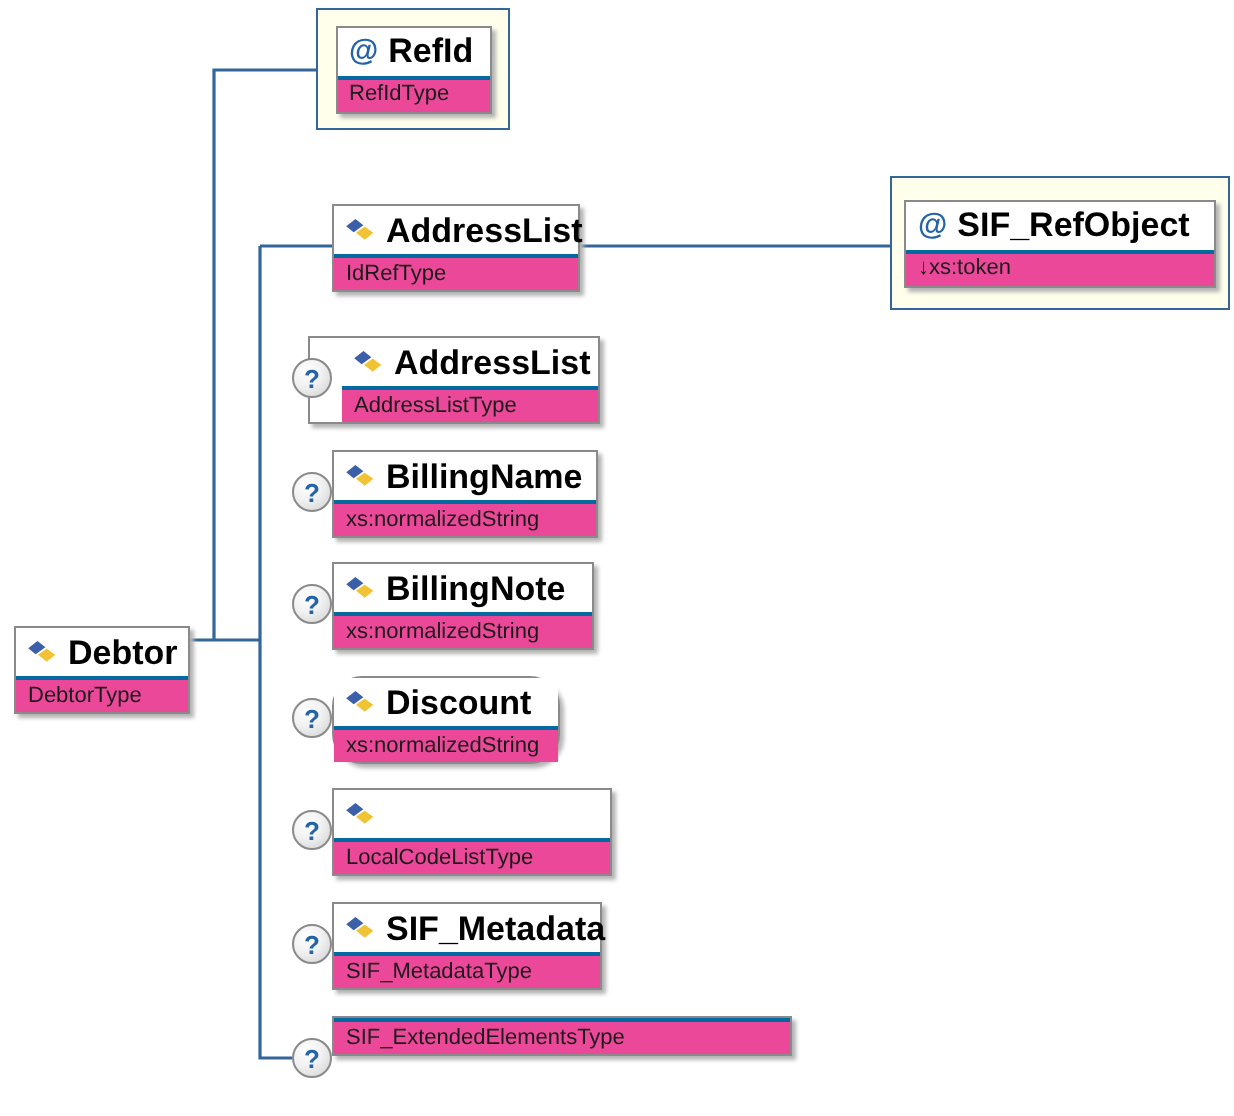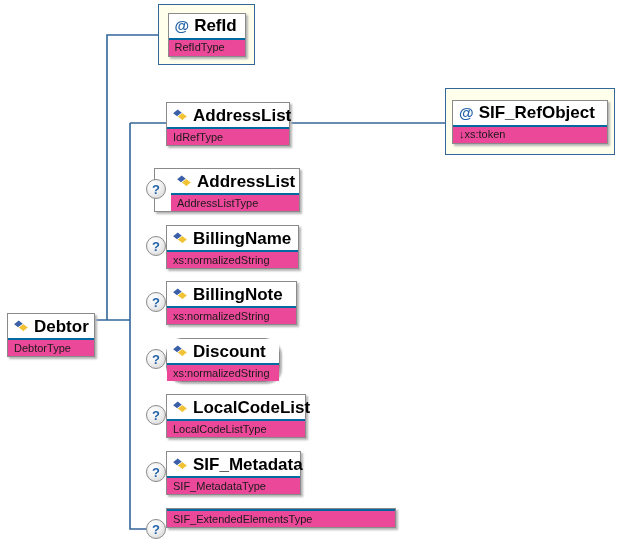--- a/index.html
+++ b/index.html
@@ -181,21 +181,20 @@
 
   <div class="occurs" id="occ-localcodelist">?</div>
   <div class="node" id="node-localcodelist">
     <div class="node-header">
       <span class="el-icon">
         <svg width="15" height="12" viewBox="0 0 16 13">
           <polygon points="5,0.5 10,4.5 5,8.5 0,4.5" fill="#3b5fa8"></polygon>
           <polygon points="10,4 15.5,8 10,12.5 4.5,8" fill="#f2c235" stroke="#ffffff" stroke-width="1"></polygon>
         </svg>
       </span>
-      <span class="node-name">LocalCodeList</span>
     </div>
     <div class="node-type">LocalCodeListType</div>
   </div>
 
   <div class="occurs" id="occ-sifmetadata">?</div>
   <div class="node" id="node-sifmetadata">
     <div class="node-header">
       <span class="el-icon">
         <svg width="15" height="12" viewBox="0 0 16 13">
           <polygon points="5,0.5 10,4.5 5,8.5 0,4.5" fill="#3b5fa8"></polygon>

